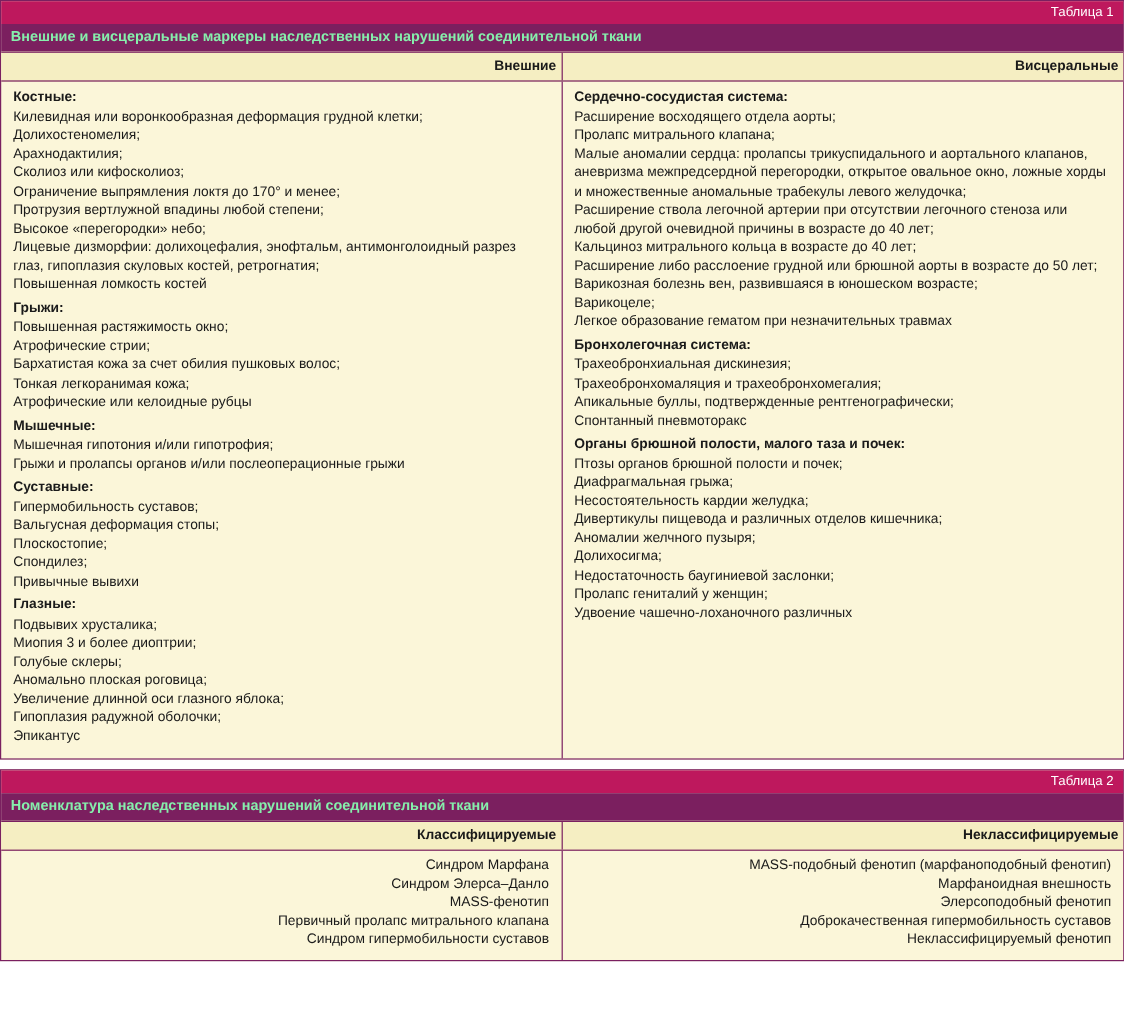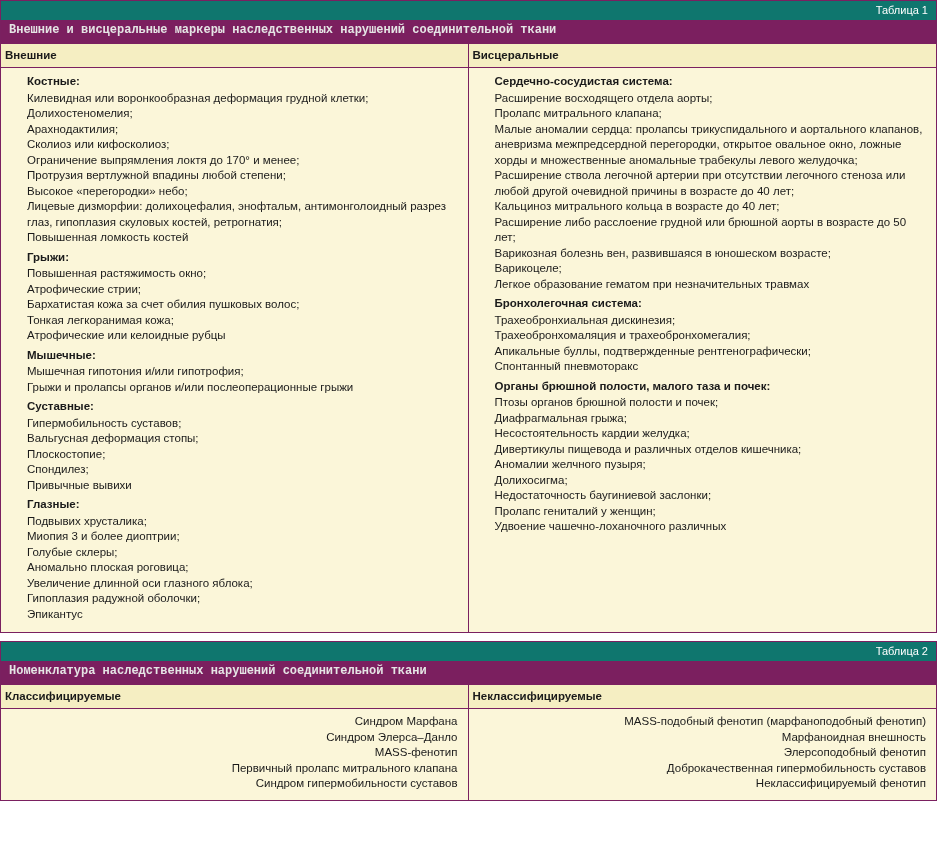--- a/index.html
+++ b/index.html
@@ -18,63 +18,61 @@
     box-sizing: border-box;
     padding: 0;
   }
   .table-block {
     border: 1px solid #7a2060;
     background: #fbf6d9;
     box-sizing: border-box;
     margin: 0 0 8px 0;
   }
   .table-caption-bar {
-    background: #0f766e;
+    background: #be185d;
     color: #ffffff;
     text-align: right;
     font-size: 11px;
     padding: 2px 8px 3px 8px;
     font-weight: normal;
     line-height: 14px;
   }
   .table-title {
     background: #7b1f5f;
-    color: #e5e5e5;
+    color: #86efac;
     font-weight: bold;
     font-size: 12px;
     padding: 3px 8px 6px 8px;
     line-height: 14px;
-    font-family: Liberation Mono, monospace;
   }
   .cols-header {
     display: flex;
     background: #f5eec2;
     border-bottom: 1px solid #7a2060;
     border-top: 1px solid #7a2060;
   }
   .cols-header > div {
     flex: 1 1 50%;
-    text-align: left;
+    text-align: right;
     font-weight: bold;
     font-size: 11.5px;
     padding: 5px 4px 6px 4px;
     box-sizing: border-box;
   }
   .cols-header > div.col-left {
     border-right: 1px solid #7a2060;
   }
   .cols-body {
     display: flex;
     align-items: stretch;
   }
   .cols-body > div {
     flex: 1 1 50%;
     box-sizing: border-box;
     padding: 6px 10px 10px 10px;
-    margin-left: 16px;
   }
   .cols-body > div.col-left {
     border-right: 1px solid #7a2060;
   }
   .grp {
     font-weight: bold;
     margin: 4px 0 1px 0;
     line-height: 15.5px;
   }
   .grp:first-child {

